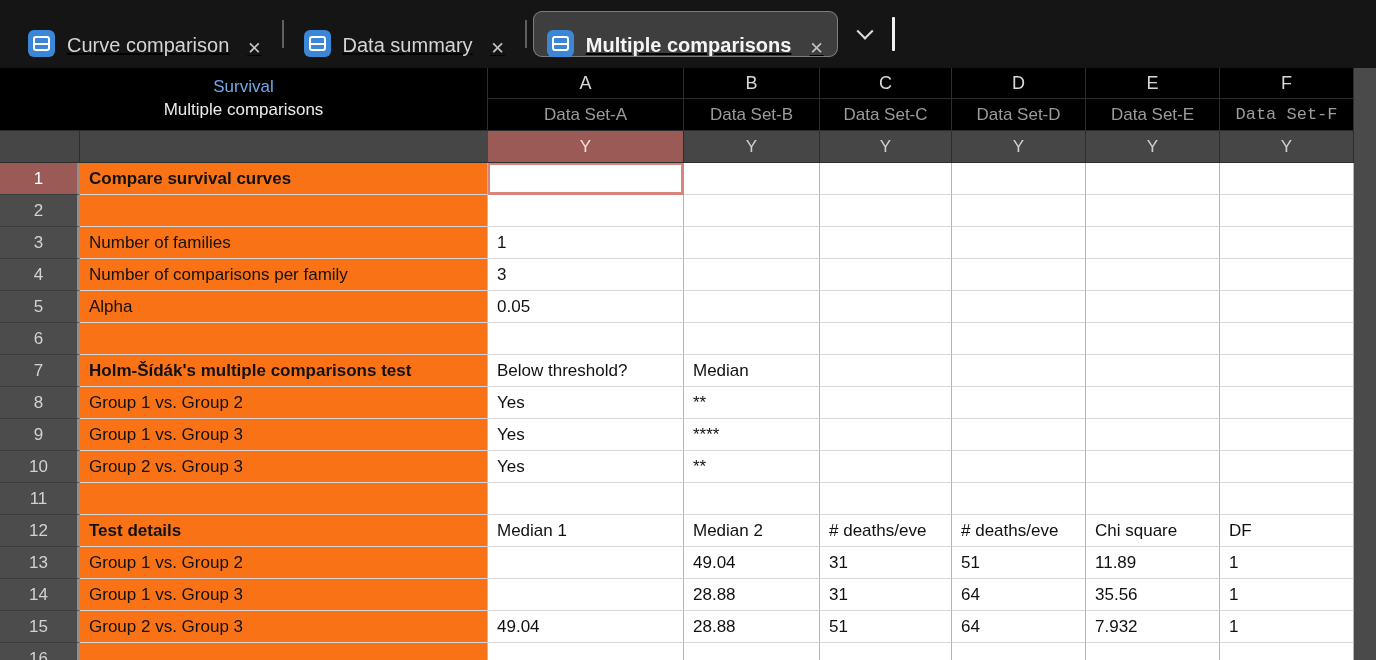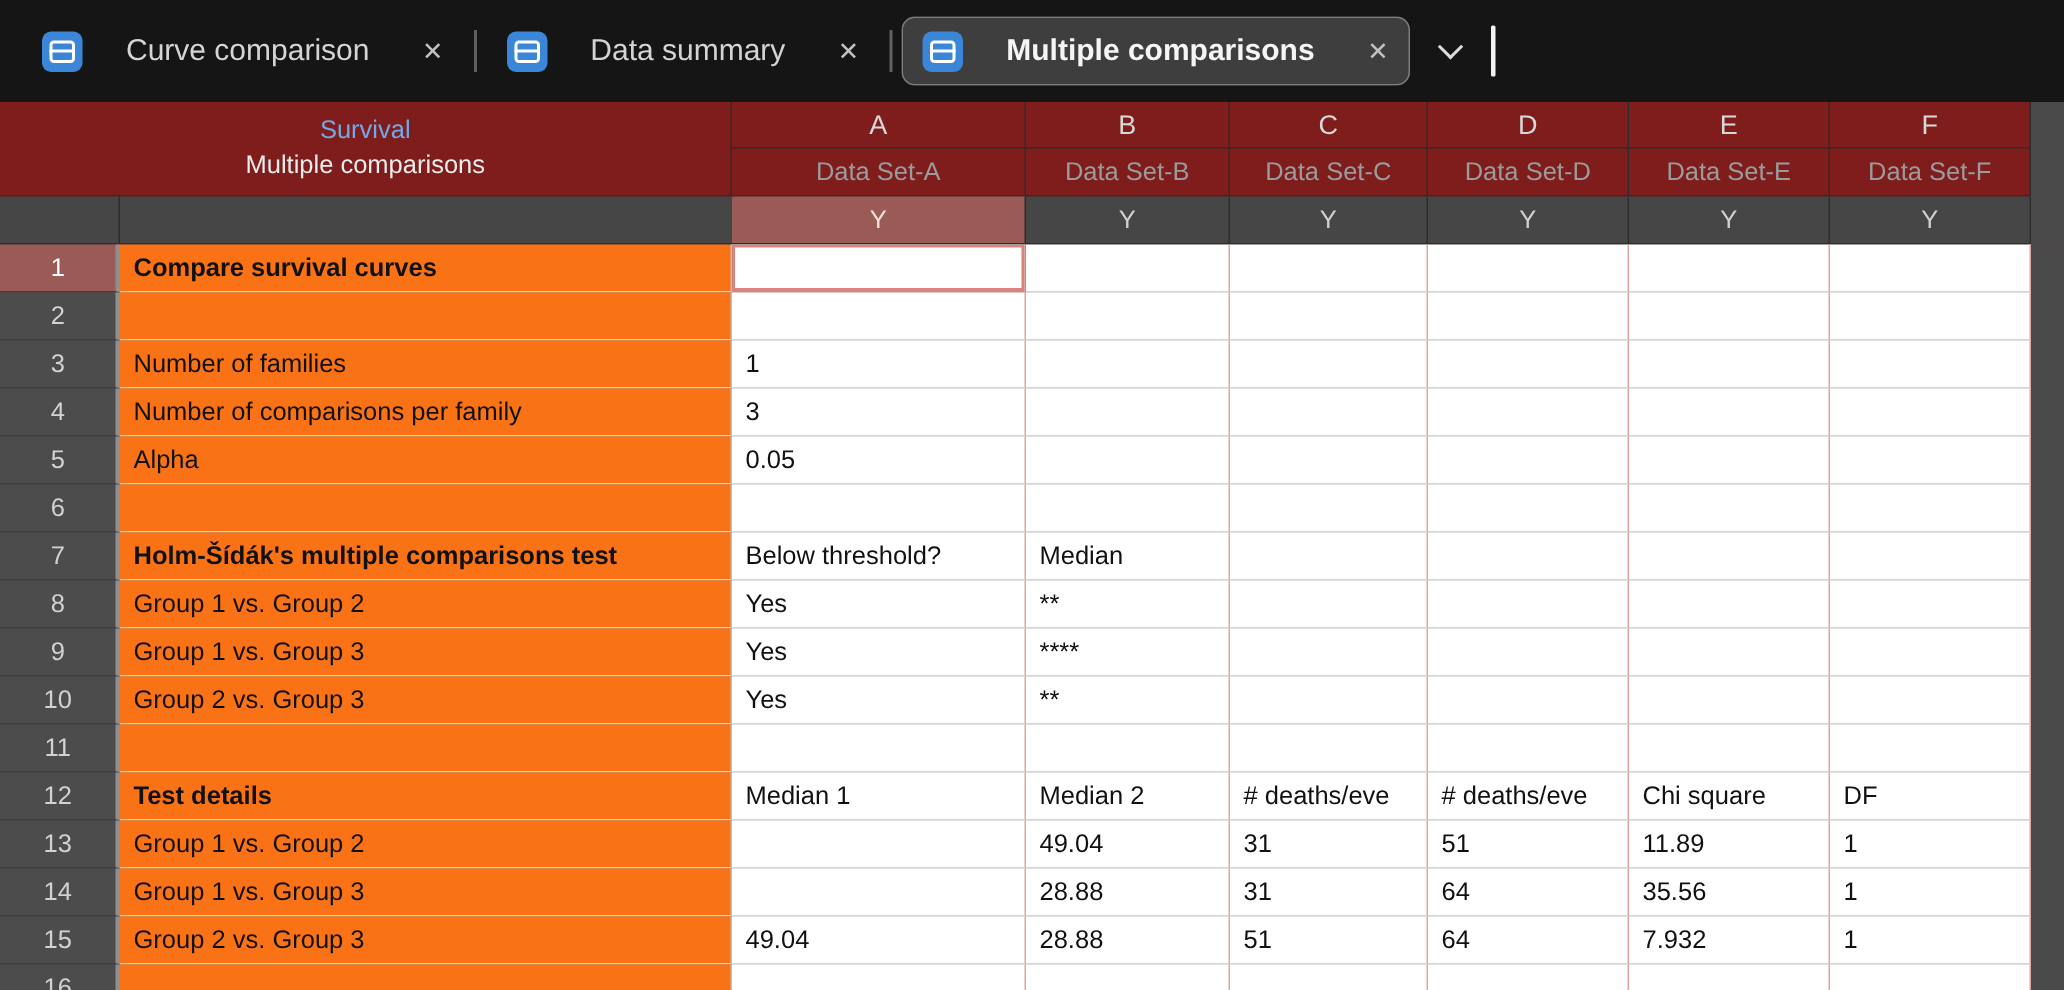--- a/index.html
+++ b/index.html
@@ -19,26 +19,27 @@
   
   .tabbar {
     height: 68px;
     background: #151515;
     display: flex;
     align-items: center;
     padding-left: 14px;
   }
   .tab {
     display: flex;
-    align-items: center;
-    gap: 29px;
+    align-items: flex-end;
+    gap: 12px;
     padding: 0 14px;
     height: 46px;
     border-radius: 9px;
     flex: none;
+    text-decoration: underline;
   }
   .tab-label { color: #d4d4d4; font-size: 20px; white-space: nowrap; }
   .tab.active { background: #3e3e3e; box-shadow: inset 0 0 0 1px #7d7d7d; }
   .tab.active .tab-label { color: #f5f5f5; font-weight: 700; }
   .tab-close { color: #c2c2c2; font-size: 17px; margin-left: 6px; line-height: 1; }
   .tab-sep { width: 2px; height: 28px; background: #606060; margin: 0 6px; flex: none; }
 
   .sheet-icon {
     width: 27px; height: 27px;
     border-radius: 6px;
@@ -68,21 +69,21 @@
   }
   .caret-bar { width: 3px; height: 34px; background: #f2f2f2; margin-left: 8px; border-radius: 1px; flex: none; }
 
   
   .sheet { height: 592px; overflow: hidden; background: #4a4a4a; }
 
   .header-grid {
     display: grid;
     grid-template-columns: var(--cols);
     grid-template-rows: 31px 32px 32px;
-    background: #7f1d1d;
+    background: #000000;
   }
   .corner {
     grid-column: 1 / 3; grid-row: 1 / 3;
     display: flex; flex-direction: column; align-items: center; justify-content: center;
     border-right: 1px solid #2d2d2d;
     border-bottom: 1px solid #2d2d2d;
     line-height: 1.35;
   }
   .t1 { color: #71a9e8; font-size: 17px; }
   .t2 { color: #ececec; font-size: 17px; }
@@ -188,21 +189,21 @@
       <div class="hcell hletter" style="grid-area: 1 / 5;">C</div>
       <div class="hcell hdataset" style="grid-area: 2 / 5;">Data Set-C</div>
       <div class="hcell hy" style="grid-area: 3 / 5;">Y</div>
       <div class="hcell hletter" style="grid-area: 1 / 6;">D</div>
       <div class="hcell hdataset" style="grid-area: 2 / 6;">Data Set-D</div>
       <div class="hcell hy" style="grid-area: 3 / 6;">Y</div>
       <div class="hcell hletter" style="grid-area: 1 / 7;">E</div>
       <div class="hcell hdataset" style="grid-area: 2 / 7;">Data Set-E</div>
       <div class="hcell hy" style="grid-area: 3 / 7;">Y</div>
       <div class="hcell hletter" style="grid-area: 1 / 8;">F</div>
-      <div class="hcell hdataset" style="grid-area: 2 / 8;">Data Set-F</div>
+      <div class="hcell hdataset" style="grid-area: 2 / 8; font-family: Liberation Mono, monospace;">Data Set-F</div>
       <div class="hcell hy" style="grid-area: 3 / 8;">Y</div>
     </div>
 
   <div class="rows">
 
   <div class="grid-row">
         <div class="rownum rsel">1</div>
         <div class="lcell b">Compare survival curves</div>
         <div class="dcell selcell"></div>
         <div class="dcell"></div>

